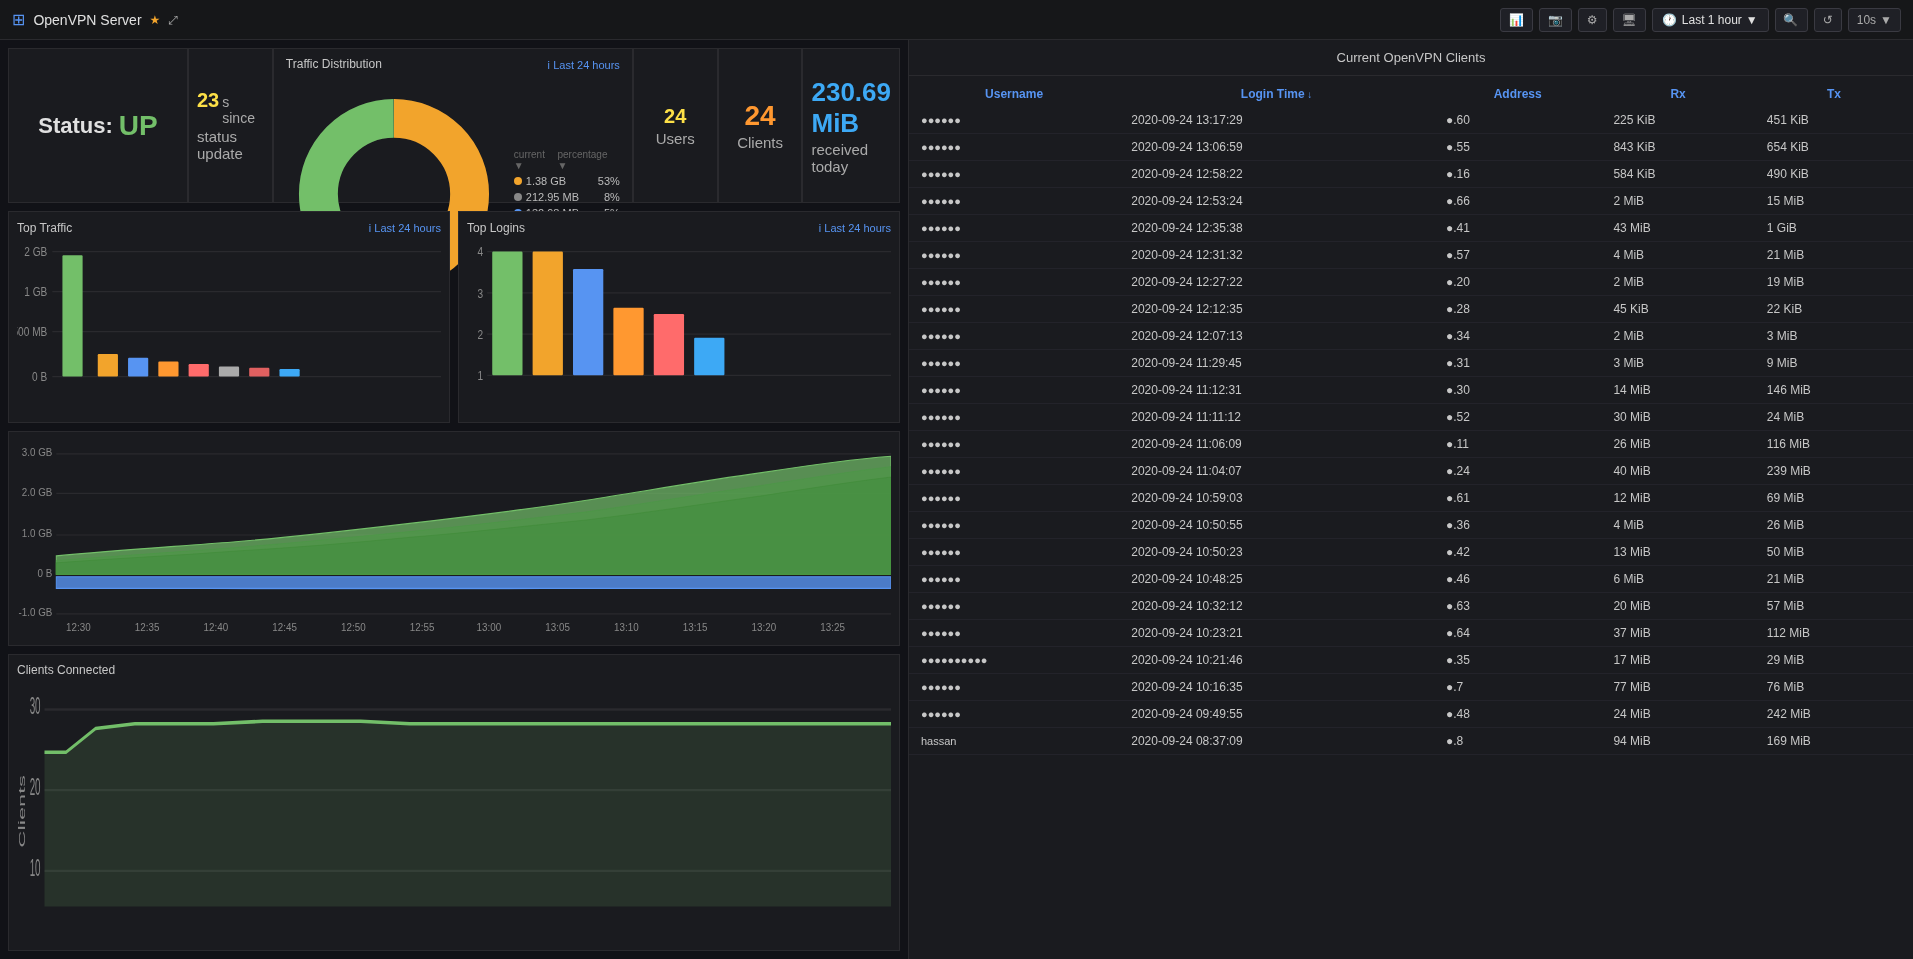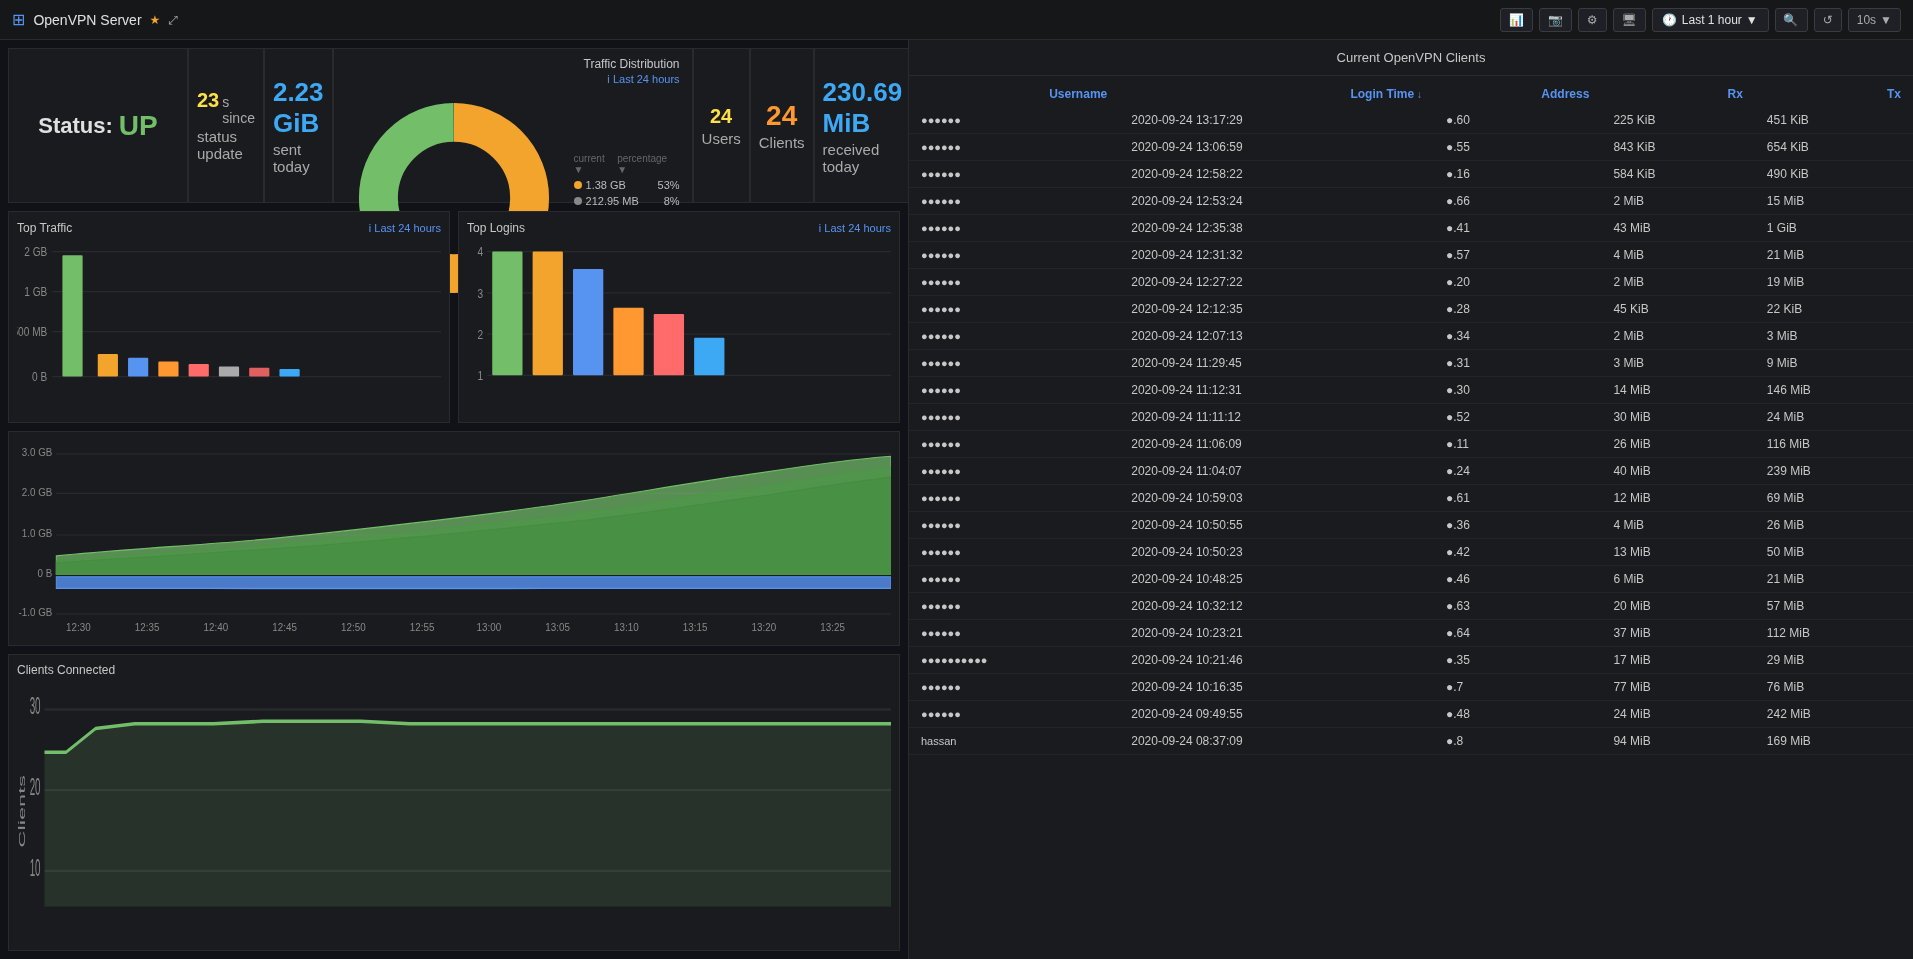--- a/index.html
+++ b/index.html
@@ -119,23 +119,22 @@
       flex: 0 0 360px;
       background: #1a1b1f;
       border: 1px solid #2a2a2e;
       padding: 8px 12px;
       display: flex;
       flex-direction: column;
     }
     .donut-header {
       display: flex;
       justify-content: space-between;
-      align-items: flex-end;
-      margin-bottom: 4px;
-      flex-direction: column;
+      align-items: flex-start;
+      margin-bottom: 14px;
     }
     .donut-title { color: #c7c7c7; font-size: 12px; }
     .donut-time { color: #5794f2; font-size: 11px; }
     .donut-content {
       display: flex;
       align-items: center;
       gap: 12px;
       flex: 1;
     }
     .donut-legend {
@@ -218,21 +217,21 @@
       top: 0;
       z-index: 10;
     }
     .client-table {
       width: 100%;
       border-collapse: collapse;
       font-size: 12px;
     }
     .client-table th {
       padding: 8px 12px;
-      text-align: right;
+      text-align: center;
       color: #5794f2;
       border-bottom: 1px solid #2a2a2e;
       background: #1a1b1f;
       position: sticky;
       top: 39px;
       z-index: 9;
       cursor: pointer;
     }
     .client-table td {
       padding: 6px 12px;
@@ -303,24 +302,20 @@
       </div>
 
       <div class="stat-box">
         <div style="display:flex;align-items:baseline;gap:3px;">
           <span class="stat-main-blue">23</span>
           <span style="color:#aaa;font-size:14px;">s since</span>
         </div>
         <div class="stat-sub">status update</div>
       </div>
 
-      <div class="stat-box">
-        <div class="stat-main-cyan">2.23 GiB</div>
-        <div class="stat-sub">sent today</div>
-      </div>
 
       <div class="donut-box">
         <div class="donut-header">
           <span class="donut-title">Traffic Distribution</span>
           <span class="donut-time">
             <span>ℹ</span>
             <span>Last 24 hours</span>
           </span>
         </div>
         <div class="donut-content">

